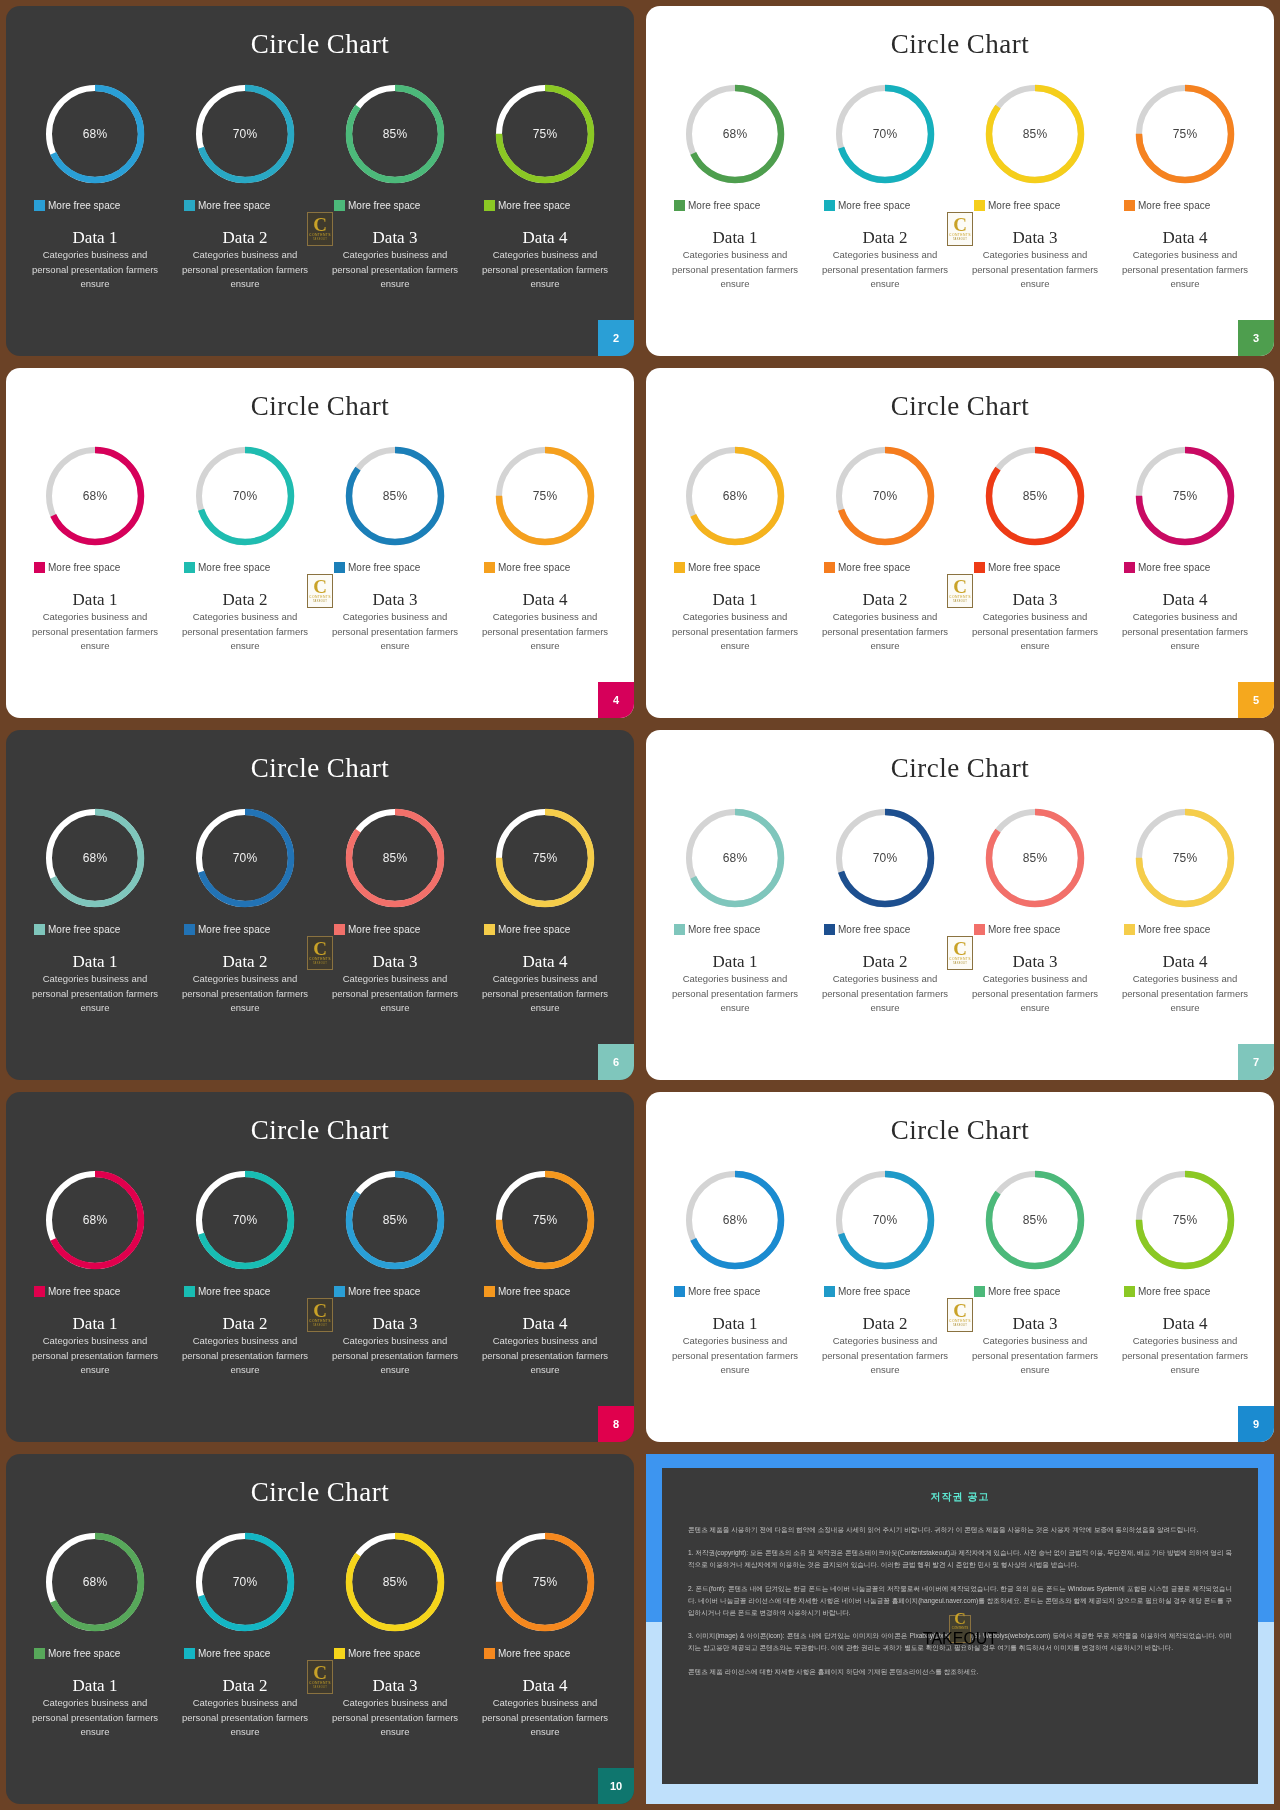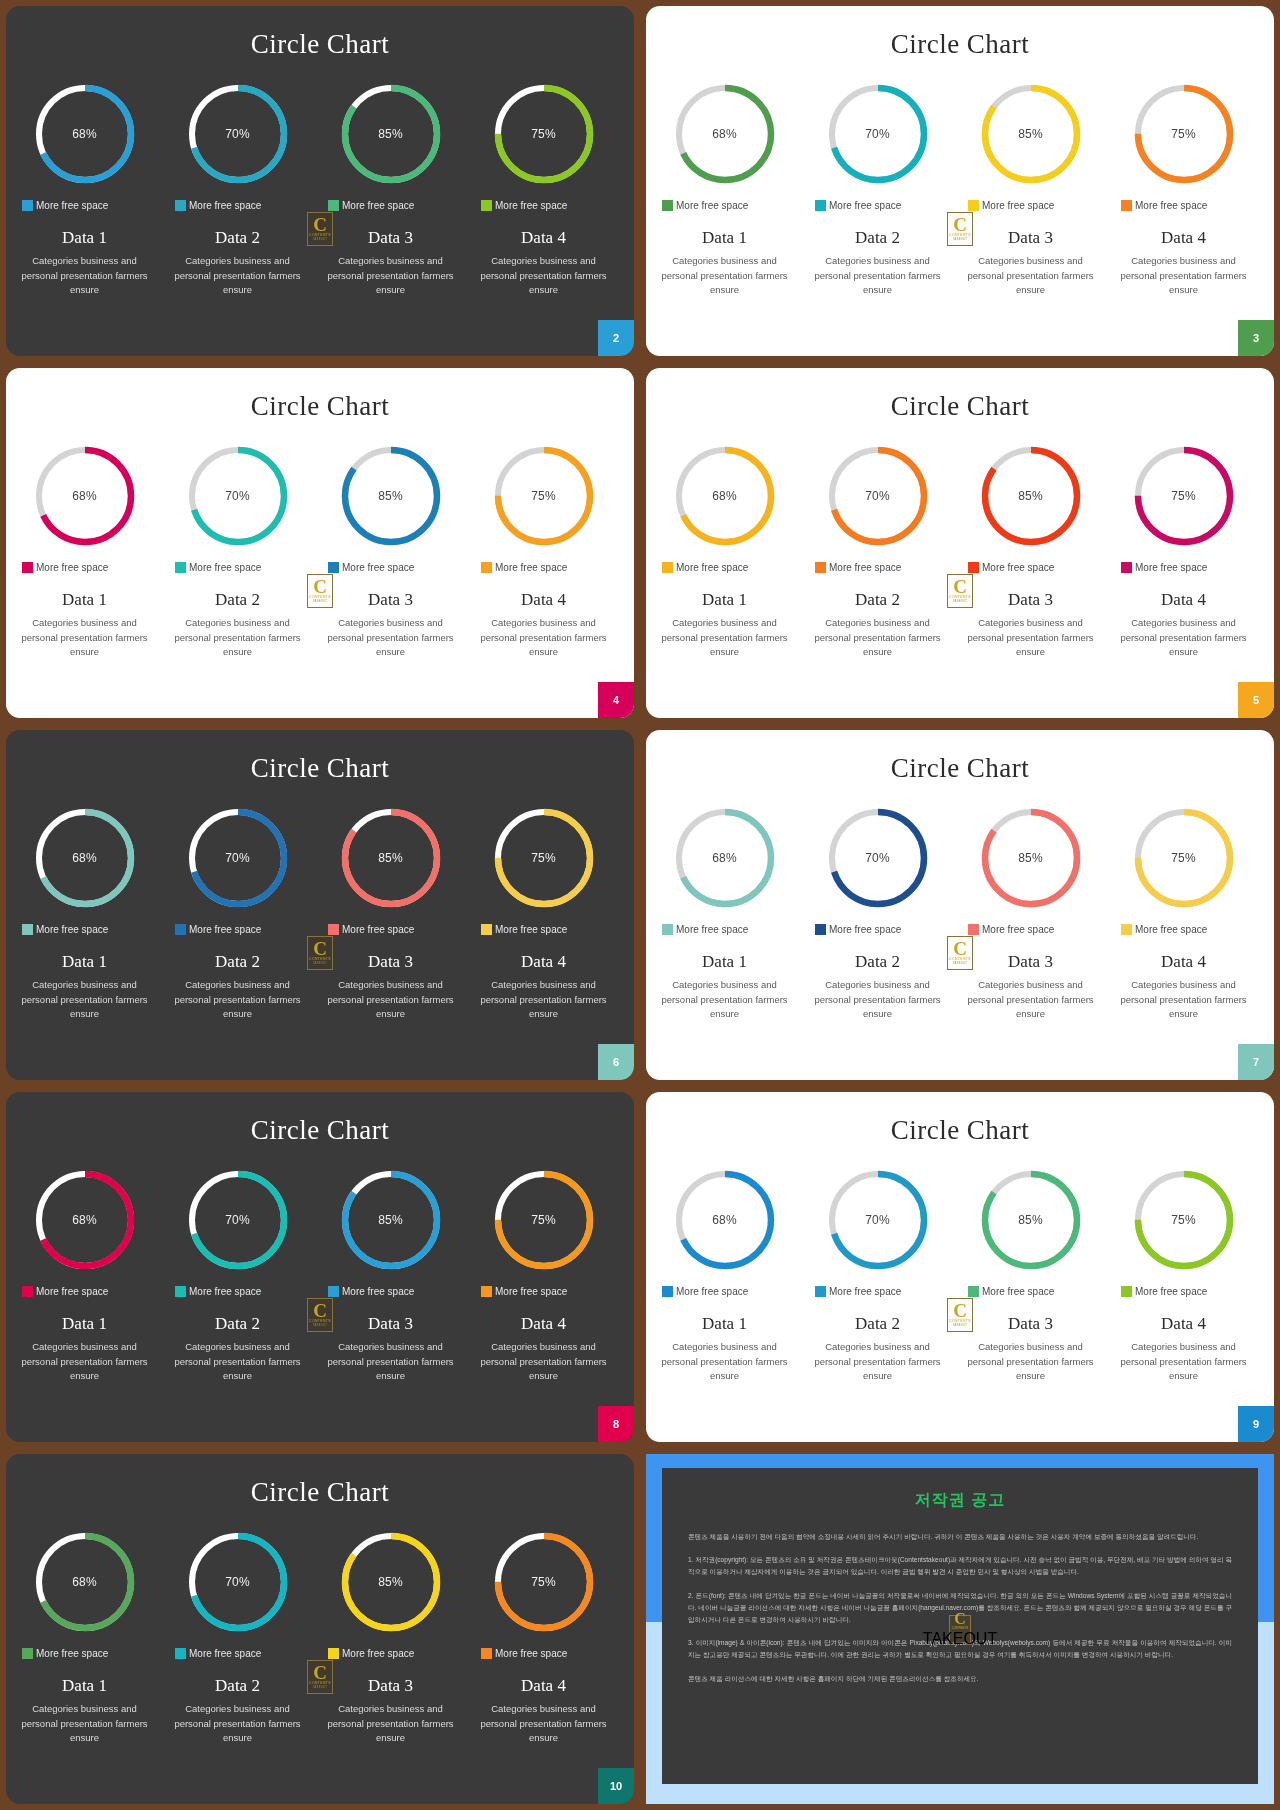--- a/index.html
+++ b/index.html
@@ -32,21 +32,21 @@
     letter-spacing: 0.5px;
     padding-top: 23px;
     font-weight: 400;
   }
   .slide.dark  .title { color: #ffffff; }
   .slide.light .title { color: #2b2b2b; }
 
   .charts {
     display: grid;
     grid-template-columns: repeat(4, 1fr);
-    padding: 22px 14px 0 2px;
+    padding: 22px 14px 0 14px;
     position: relative;
   }
   .col { text-align: center; position: relative; }
 
   .donut-wrap {
     width: 104px; height: 104px;
     margin: 0 auto;
     position: relative;
   }
   .donut-wrap svg { display: block; width: 104px; height: 104px; transform: rotate(-90deg); }
@@ -73,21 +73,20 @@
     font-size: 17px;
     margin-top: 17px;
     font-weight: 400;
   }
   .slide.dark  .dname { color: #ffffff; }
   .slide.light .dname { color: #2b2b2b; }
 
   .ddesc {
     font-size: 9.5px;
     line-height: 1.55;
-    margin-top: 6px;
     padding: 0 10px;
   }
   .slide.dark  .ddesc { color: #dcdcdc; }
   .slide.light .ddesc { color: #5a5a5a; }
 
   .badge {
     position: absolute;
     right: 0; bottom: 0;
     width: 36px; height: 36px;
     display: flex; align-items: center; justify-content: center;
@@ -125,22 +124,22 @@
     padding: 14px 16px 20px 16px;
   }
   .copy-inner {
     background: #3a3a3a;
     width: 100%; height: 100%;
     padding: 22px 26px;
     overflow: hidden;
   }
   .copy-title {
     text-align: center;
-    color: #22c55e;
-    font-size: 16px;
+    color: #5eead4;
+    font-size: 10px;
     font-weight: 700;
     letter-spacing: 1px;
     margin-bottom: 20px;
   }
   .copy-p {
     color: #c9c9c9;
     font-size: 6.6px;
     line-height: 1.85;
     margin-bottom: 11px;
     text-align: justify;

